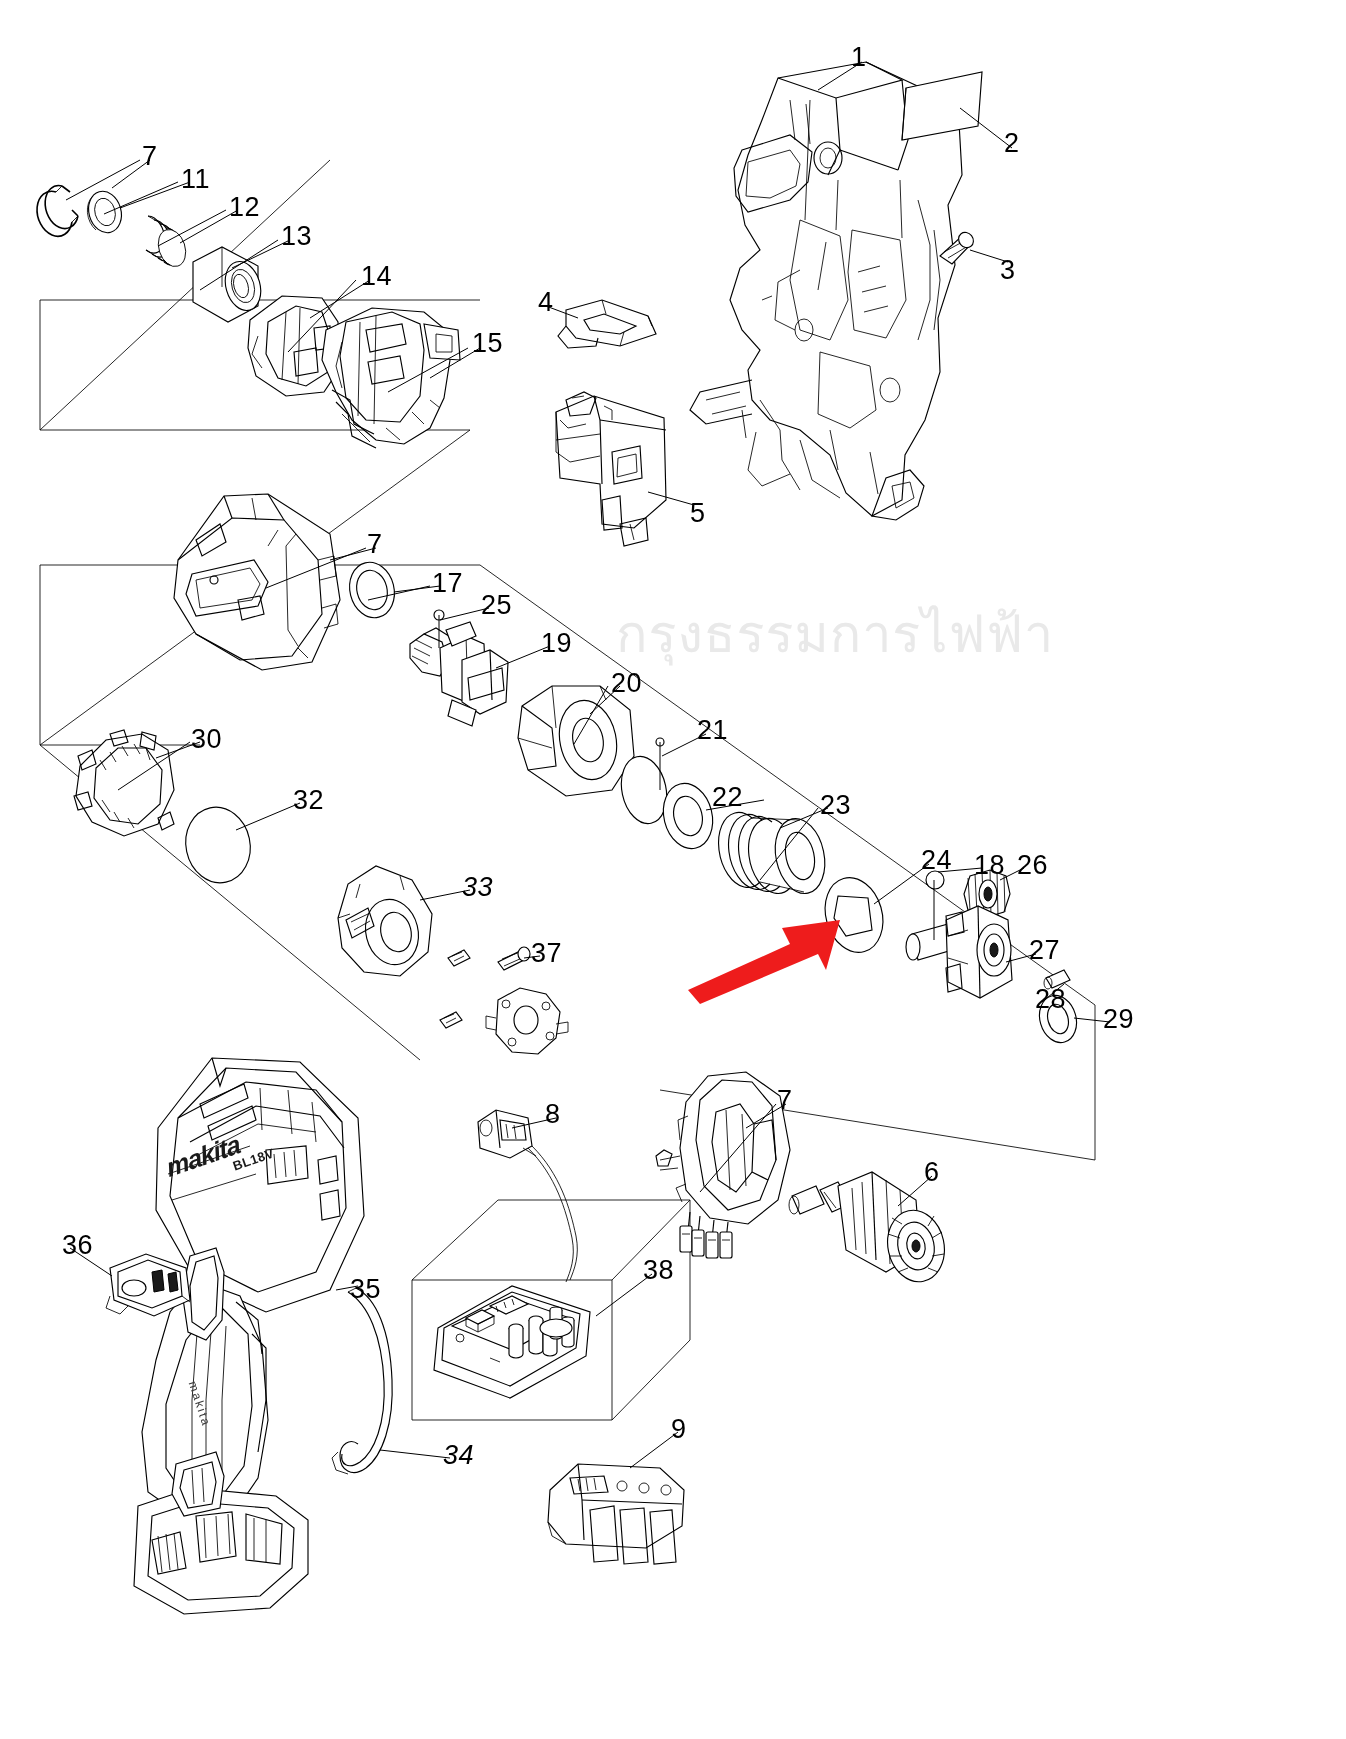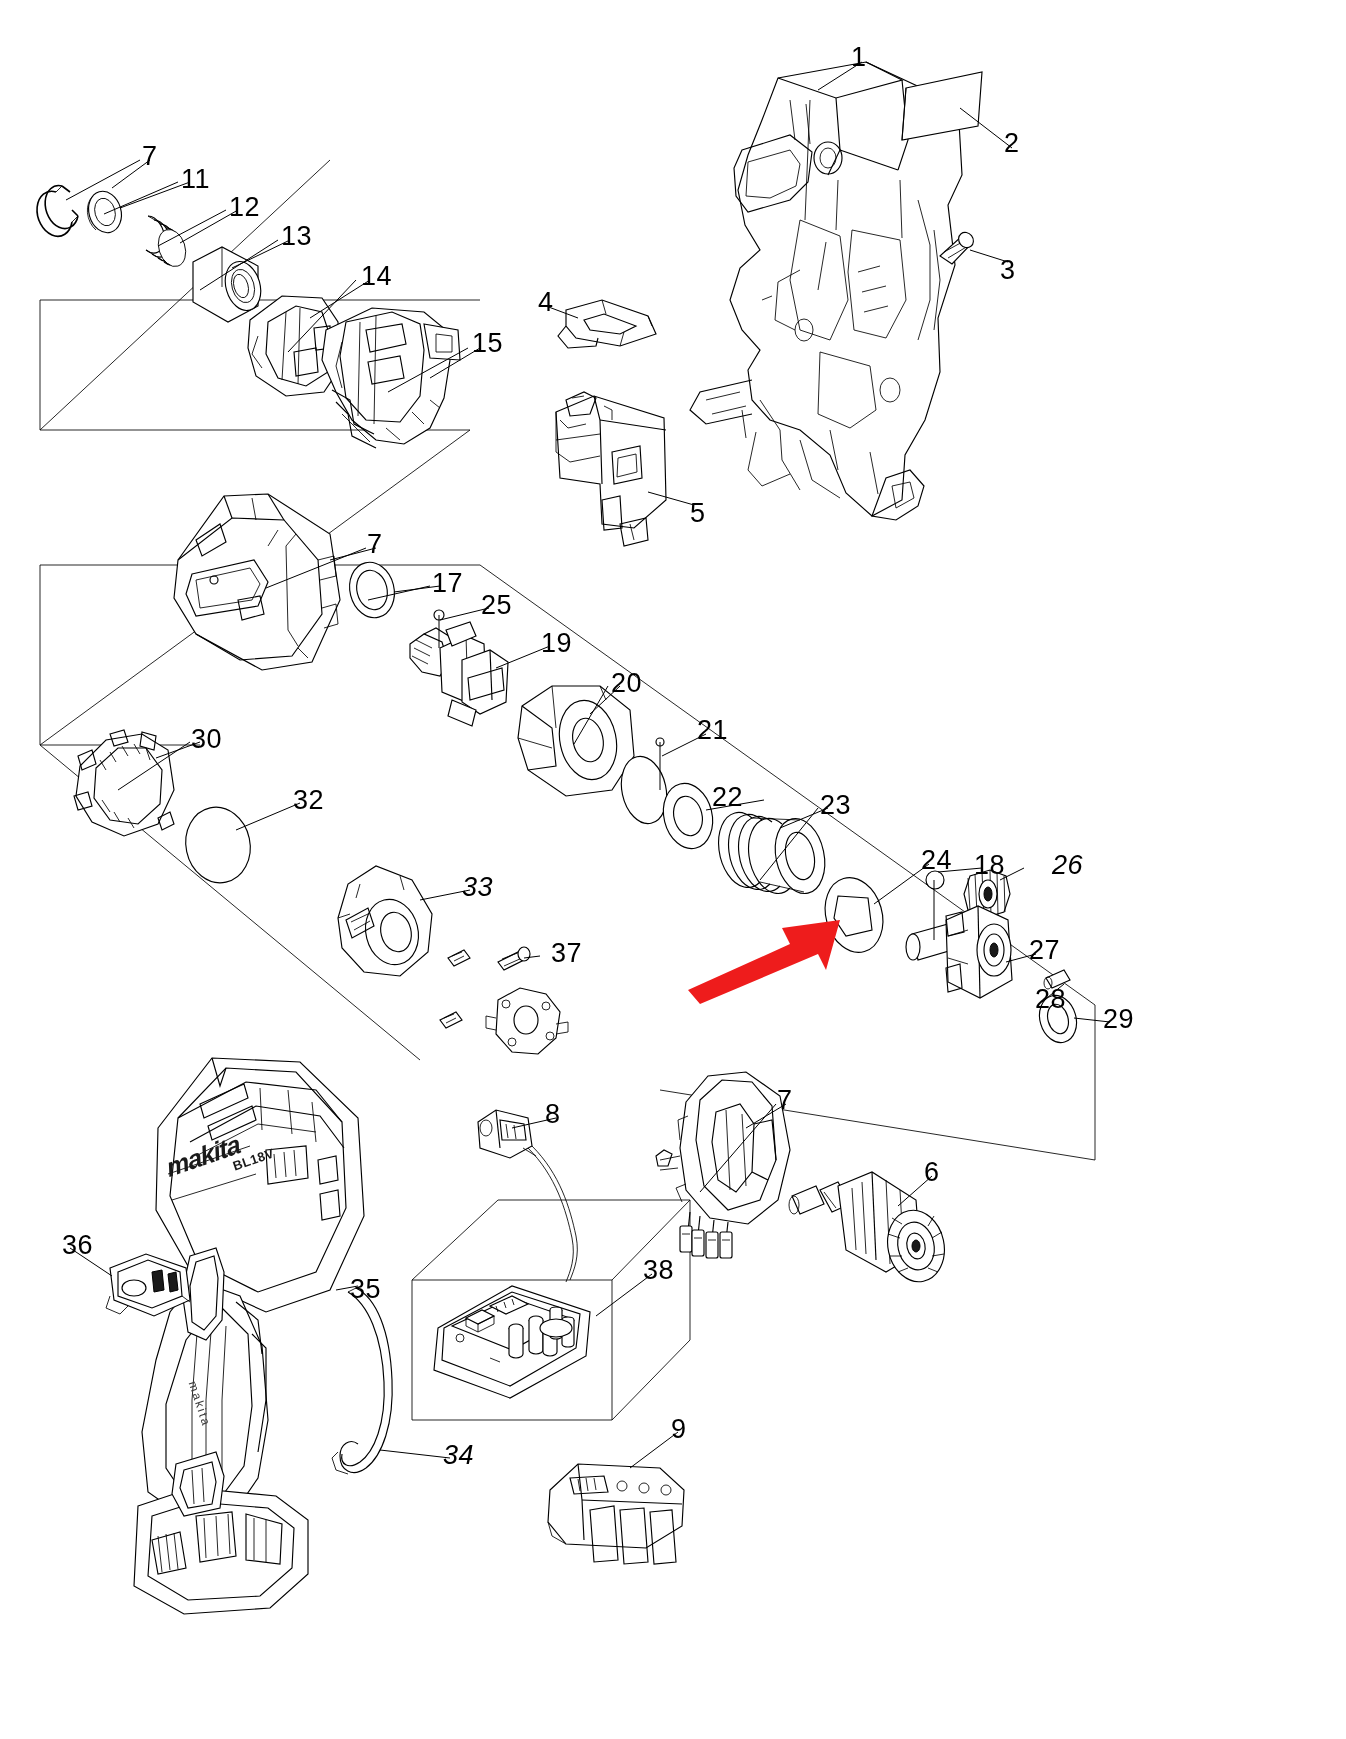--- a/index.html
+++ b/index.html
@@ -46,20 +46,21 @@
   .ln-med{stroke:#000;stroke-width:1.6;fill:none;}
   .fillw{fill:#ffffff;stroke:#000;stroke-width:1.15;}
   .fillw-thin{fill:#ffffff;stroke:#000;stroke-width:0.85;}
   .dark{fill:#1a1a1a;stroke:#000;stroke-width:1;}
 </style>
 </head>
 <body>
 
 <div id="sheet">
 
+  <div class="watermark" style="left:616px; top:592px;">กรุงธรรมการไฟฟ้า</div>
 
   <svg class="layer" viewBox="0 0 1346 1739">
 
     <g stroke="#000" fill="none" stroke-width="1">
       <polyline points="40,300 40,440 470,440 470,300" style="display:none"></polyline>
 
       <path class="ln-thin" d="M40,300 L40,430 L470,430"></path>
       <path class="ln-thin" d="M40,300 L480,300"></path>
 
       <path class="ln-thin" d="M40,430 L330,160"></path>
@@ -681,31 +682,31 @@
       <div class="callout" style="left: 367px; top: 531px;">7</div>
       <div class="callout" style="left: 432px; top: 570px;">17</div>
       <div class="callout" style="left: 974px; top: 852px;">18</div>
       <div class="callout" style="left: 541px; top: 630px;">19</div>
       <div class="callout" style="left: 611px; top: 670px;">20</div>
       <div class="callout" style="left: 697px; top: 717px;">21</div>
       <div class="callout" style="left: 712px; top: 784px; text-align: right;">22</div>
       <div class="callout" style="left: 820px; top: 792px;">23</div>
       <div class="callout" style="left: 921px; top: 847px;">24</div>
       <div class="callout" style="left: 481px; top: 592px;">25</div>
-      <div class="callout" style="left: 1052px; top: 852px; font-style: italic;">26</div>
+      <div class="callout" style="left: 1017px; top: 852px;">26</div>
       <div class="callout" style="left: 1029px; top: 937px;">27</div>
       <div class="callout" style="left: 1035px; top: 986px;">28</div>
       <div class="callout" style="left: 1103px; top: 1006px;">29</div>
       <div class="callout" style="left: 191px; top: 726px;">30</div>
       <div class="callout" style="left: 293px; top: 787px;">32</div>
       <div class="callout" style="left: 462px; top: 874px; font-style: italic;">33</div>
       <div class="callout" style="left: 443px; top: 1442px; font-style: italic;">34</div>
       <div class="callout" style="left: 350px; top: 1270px; margin-top: 6px;">35</div>
       <div class="callout" style="left: 62px; top: 1232px;">36</div>
-      <div class="callout" style="left: 531px; top: 940px; margin-left: 20px;">37</div>
+      <div class="callout" style="left: 531px; top: 940px;">37</div>
       <div class="callout" style="left: 643px; top: 1257px;">38</div>
     </div>
 
   <div class="callout" style="left:165px; top:1143px; font-size:26px; font-style:italic; font-weight:bold;
               transform:rotate(-19deg) skewX(-6deg); color:#1a1a1a; letter-spacing:-1px;">makita</div>
 
   <div class="callout" style="left:232px; top:1153px; font-size:13px; font-weight:bold;
               transform:rotate(-19deg); color:#1a1a1a;">BL18V</div>
 
   <div class="callout" style="left:176px; top:1398px; font-size:12px; letter-spacing:2px;

